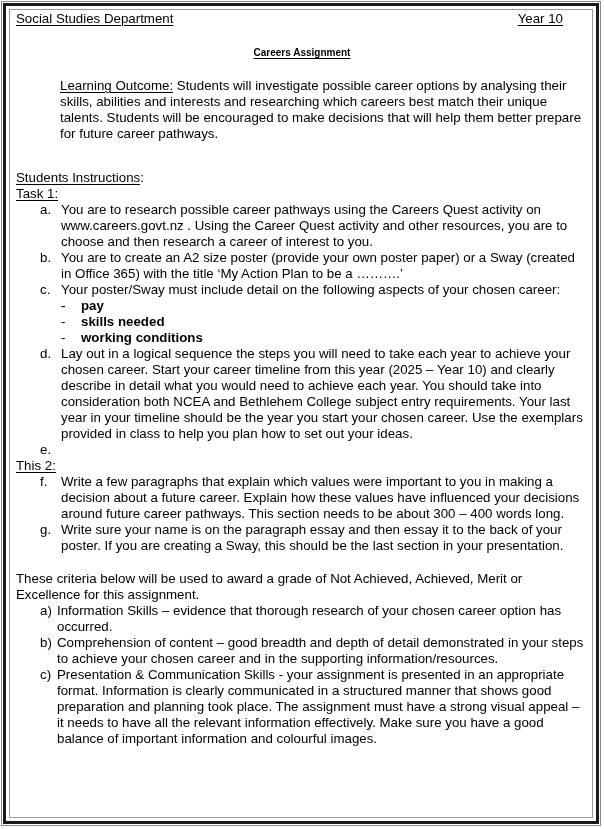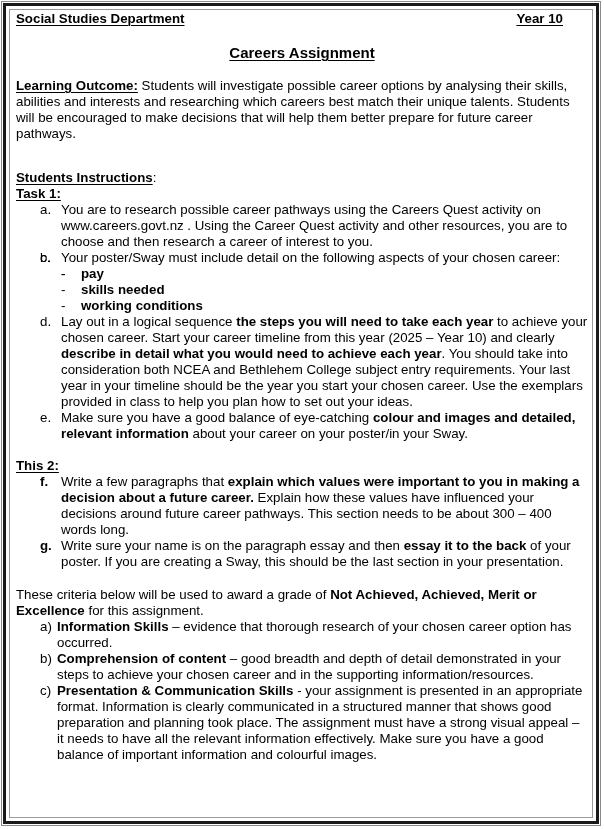--- a/index.html
+++ b/index.html
@@ -14,24 +14,24 @@
     border: 3px solid #1a1a1a; box-sizing: border-box;
   }
   .frame-inner2 {
     position: absolute; left: 3px; top: 3px; right: 3px; bottom: 3px;
     border: 1px solid #9a9a9a; box-sizing: border-box;
   }
   .page {
     position: absolute; left: 16px; top: 11px; width: 572px;
     font-size: 13.3px; line-height: 16px;
   }
-  .b { font-weight: bold; }
+  .b { font-weight: normal; }
   .u { text-decoration: underline; text-decoration-thickness: 1px; text-underline-offset: 2px; }
   .hdr-row { display: flex; justify-content: space-between; padding-right: 25px; }
-  .title { text-align: center; font-size: 15px; font-weight: bold; margin-top: 17px; line-height: 18px; }
+  .title { text-align: center; font-size: 10px; font-weight: bold; margin-top: 17px; line-height: 18px; }
   .para { margin-top: 17px; }
   .section-gap { margin-top: 16px; }
   ol.items { list-style: none; margin: 0; padding: 0; }
   ol.items > li { position: relative; padding-left: 45px; }
   ol.items > li .lbl { position: absolute; left: 24px; top: 0; }
   ol.items.crit > li { padding-left: 41px; }
   ol.items.crit > li .lbl { left: 24px; }
   ul.dash { list-style: none; margin: 0; padding: 0; }
   ul.dash > li { position: relative; padding-left: 20px; font-weight: bold; }
   ul.dash > li .dash-mark { position: absolute; left: 0; font-weight: normal; }
@@ -48,38 +48,38 @@
 <div class="page">
   <div class="hdr-row">
     <span class="b u">Social Studies Department</span>
     <span class="b u">Year 10</span>
   </div>
 
   <div class="title">
     <span class="u">Careers Assignment</span>
   </div>
 
-  <div class="para" style="margin-top:16px;">
+  <div class="para" style="margin-top:16px;margin-left:44px;">
     <span class="b u">Learning Outcome:</span><span> Students will investigate possible career options by analysing their skills, abilities and interests and researching which careers best match their unique talents. Students will be encouraged to make decisions that will help them better prepare for future career pathways.</span>
   </div>
 
   <div class="section-gap" style="margin-top:28px;">
     <div><span class="b u">Students Instructions</span><span>:</span></div>
     <div class="b u" style="display:inline-block;">Task 1:</div>
     <ol class="items" id="task1-list">
         <li><span class="lbl">a.</span><span><span>You are to research possible career pathways using the Careers Quest activity on www.careers.govt.nz . Using the Career Quest activity and other resources, you are to choose and then research a career of interest to you.</span></span></li>
-        <li><span class="lbl">b.</span></li>
+        <li><span class="lbl">b.</span><span><span>You are to create an A2 size poster (provide your own poster paper) or a Sway (created in Office 365) with the title ‘</span><span class="b">My Action Plan to be a ……….</span><span>’</span></span></li>
         <li><span class="lbl">c.</span><span><span>Your poster/Sway must include detail on the following aspects of your chosen career:</span></span><ul class="dash">
             <li><span class="dash-mark">-</span></li>
             <li><span class="dash-mark">-</span><span>pay</span></li>
             <li><span class="dash-mark">-</span><span>skills needed</span></li>
             <li><span class="dash-mark">-</span><span>working conditions</span></li>
           </ul></li>
         <li><span class="lbl">d.</span><span><span>Lay out in a logical sequence </span><span class="b">the steps you will need to take each year</span><span> to achieve your chosen career. Start your career timeline from this year (2025 – Year 10) and clearly </span><span class="b">describe in detail what you would need to achieve each year</span><span>. You should take into consideration both NCEA and Bethlehem College subject entry requirements. Your last year in your timeline should be the year you start your chosen career. Use the exemplars provided in class to help you plan how to set out your ideas.</span></span></li>
-        <li><span class="lbl">e.</span><span><span>Make sure you have a good balance of eye-catching </span><span class="b">colour and images and detailed, relevant information</span><span> about your career on your poster/in your Sway.</span></span></li>
+        <li><span class="lbl">e.</span></li>
       </ol>
   </div>
 
   <div class="section-gap" style="margin-top:16px;">
     <div class="b u" style="display:inline-block;">This 2:</div>
     <ol class="items" id="task2-list">
         <li><span class="lbl b">f.</span><span><span>Write a few paragraphs that </span><span class="b">explain which values were important to you in making a decision about a future career.</span><span> Explain how these values have influenced your decisions around future career pathways. This section needs to be about 300 – 400 words long.</span></span></li>
         <li><span class="lbl b">g.</span><span><span>Write sure your name is on the paragraph essay and then </span><span class="b">essay it to the back</span><span> of your poster. If you are creating a Sway, this should be the last section in your presentation.</span></span></li>
       </ol>
   </div>

